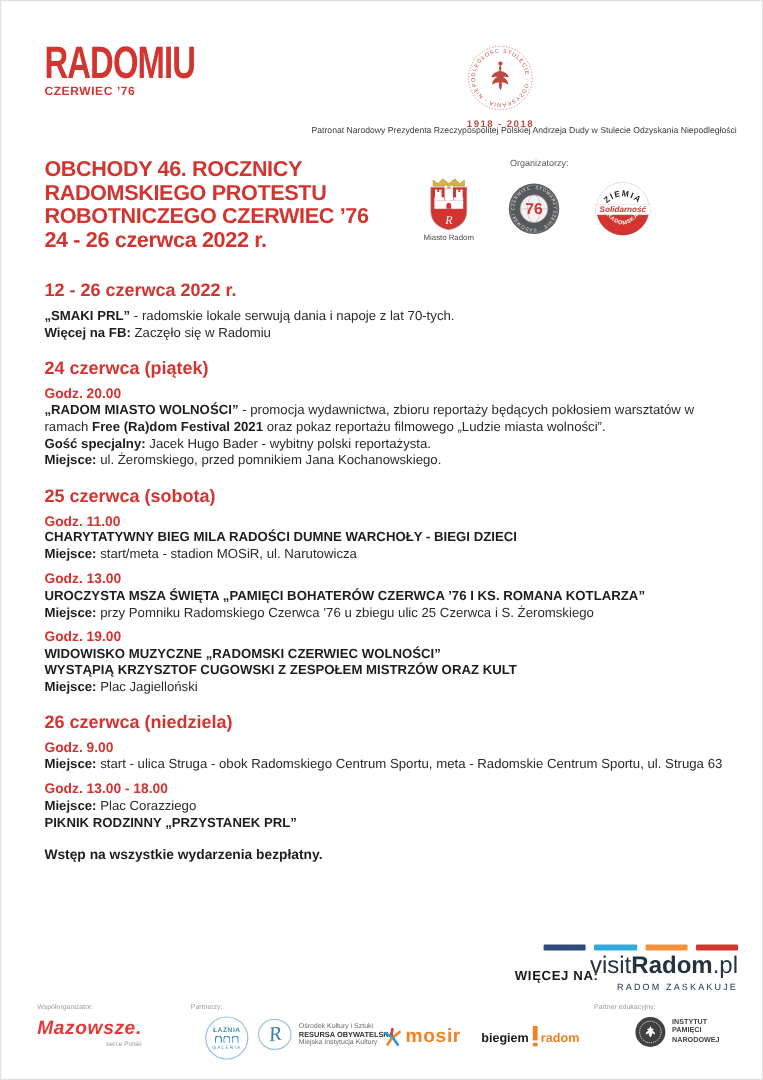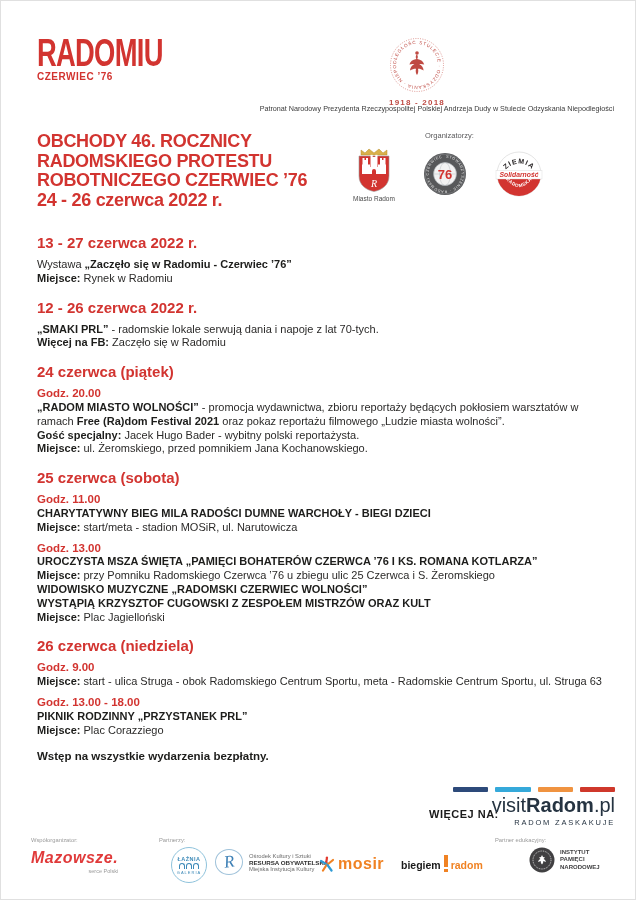--- a/index.html
+++ b/index.html
@@ -179,25 +179,20 @@
           <text font-size="4.6" font-weight="bold" fill="#ffffff" letter-spacing="0.6" text-anchor="middle">
             <textPath href="#zsbot" startOffset="50%">RADOMSKA</textPath>
           </text>
         </svg>
       </div>
     </div>
   </div>
 
   <main class="content">
 
-    <section class="sec">
-      <h2 class="sec-h">13 - 27 czerwca 2022 r.</h2>
-      <p class="line"><span>Wystawa </span><span class="b">„Zaczęło się w Radomiu - Czerwiec ’76”</span></p>
-      <p class="line"><span class="b">Miejsce:</span><span> Rynek w Radomiu</span></p>
-    </section>
 
     <section class="sec">
       <h2 class="sec-h">12 - 26 czerwca 2022 r.</h2>
       <p class="line"><span class="b">„SMAKI PRL”</span><span> - radomskie lokale serwują dania i napoje z lat 70-tych.</span></p>
       <p class="line"><span class="b">Więcej na FB:</span><span> Zaczęło się w Radomiu</span></p>
     </section>
 
     <section class="sec">
       <h2 class="sec-h">24 czerwca (piątek)</h2>
       <p class="line time">Godz. 20.00</p>
@@ -207,32 +202,33 @@
     </section>
 
     <section class="sec">
       <h2 class="sec-h">25 czerwca (sobota)</h2>
       <p class="line time">Godz. 11.00</p>
       <p class="line ev-title">CHARYTATYWNY BIEG MILA RADOŚCI DUMNE WARCHOŁY - BIEGI DZIECI</p>
       <p class="line"><span class="b">Miejsce:</span><span> start/meta - stadion MOSiR, ul. Narutowicza</span></p>
       <p class="line time">Godz. 13.00</p>
       <p class="line ev-title">UROCZYSTA MSZA ŚWIĘTA „PAMIĘCI BOHATERÓW CZERWCA ’76 I KS. ROMANA KOTLARZA”</p>
       <p class="line"><span class="b">Miejsce:</span><span> przy Pomniku Radomskiego Czerwca ’76 u zbiegu ulic 25 Czerwca i S. Żeromskiego</span></p>
+      <p class="line time">Godz. 19.00</p>
       <p class="line ev-title">WIDOWISKO MUZYCZNE „RADOMSKI CZERWIEC WOLNOŚCI”</p>
       <p class="line ev-title">WYSTĄPIĄ KRZYSZTOF CUGOWSKI Z ZESPOŁEM MISTRZÓW ORAZ KULT</p>
       <p class="line"><span class="b">Miejsce:</span><span> Plac Jagielloński</span></p>
     </section>
 
     <section class="sec">
       <h2 class="sec-h">26 czerwca (niedziela)</h2>
       <p class="line time">Godz. 9.00</p>
       <p class="line"><span class="b">Miejsce:</span><span> start - ulica Struga - obok Radomskiego Centrum Sportu, meta - Radomskie Centrum Sportu, ul. Struga 63</span></p>
       <p class="line time">Godz. 13.00 - 18.00</p>
+      <p class="line"><span class="b">Miejsce:</span><span> Plac Corazziego</span></p>
       <p class="line ev-title">PIKNIK RODZINNY „PRZYSTANEK PRL”</p>
-      <p class="line"><span class="b">Miejsce:</span><span> Plac Corazziego</span></p>
     </section>
 
     <p class="note">Wstęp na wszystkie wydarzenia bezpłatny.</p>
   </main>
 
   <div class="wiecej">WIĘCEJ NA:</div>
   <div class="visit">
     <div class="visit-dashes">
       <span class="vd1"></span>
         <span class="vd2"></span>

